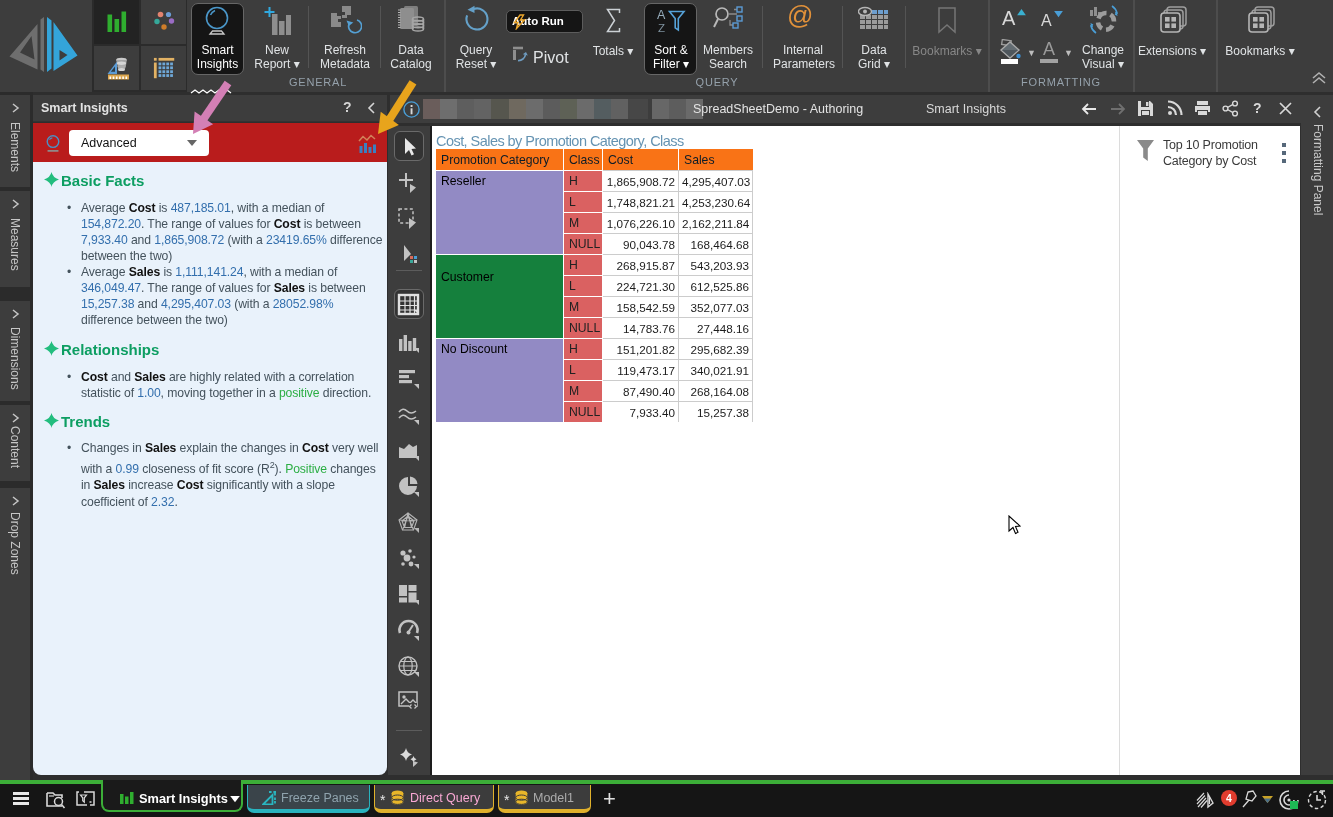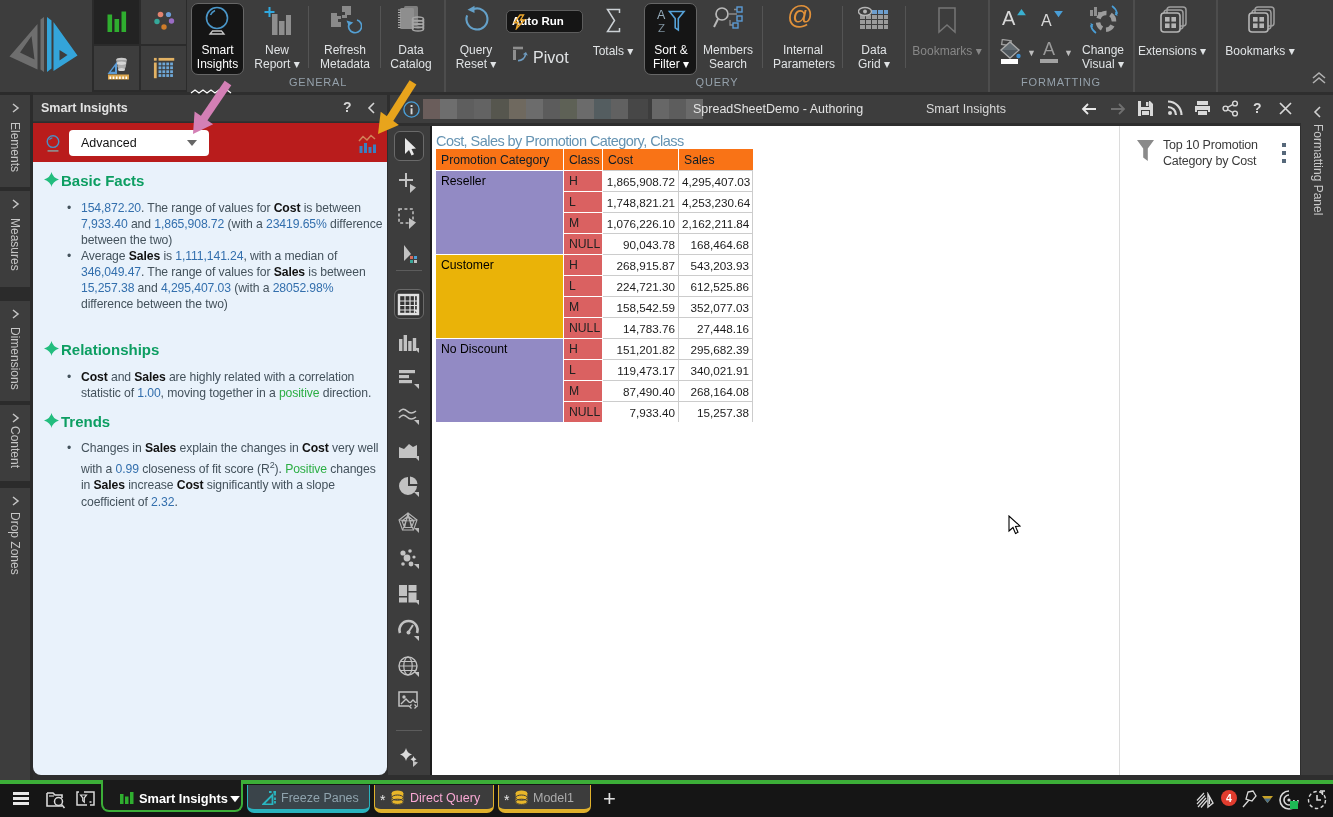--- a/index.html
+++ b/index.html
@@ -400,20 +400,21 @@
   </svg>
 </div>
 <div id="pcontent">
   <svg class="abs" style="left:11px;top:10px" width="15" height="15" viewBox="0 0 15 15">
         <path d="M7.5 0 Q8.6 5.4 15 7.5 Q8.6 9.6 7.5 15 Q6.4 9.6 0 7.5 Q6.4 5.4 7.5 0 Z" fill="#22bd7e"></path>
       </svg>
   <div class="sechead abs" style="left:28px;top:10px">Basic Facts</div>
   <div class="abs" style="left:30px;top:38px;width:330px;line-height:16px">
     <div style="position:relative;padding-left:18px">
       <div style="position:absolute;left:4px;top:0">•</div>
+      <div class="ln">Average <b class="k">Cost</b> is <span class="num">487,185.01</span>, with a median of</div>
       <div class="ln"><span class="num">154,872.20</span>. The range of values for <b class="k">Cost</b> is between</div>
       <div class="ln"><span class="num">7,933.40</span> and <span class="num">1,865,908.72</span> (with a <span class="num">23419.65%</span> difference</div>
       <div class="ln">between the two)</div>
     </div>
     <div style="position:relative;padding-left:18px">
       <div style="position:absolute;left:4px;top:0">•</div>
       <div class="ln">Average <b class="k">Sales</b> is <span class="num">1,111,141.24</span>, with a median of</div>
       <div class="ln"><span class="num">346,049.47</span>. The range of values for <b class="k">Sales</b> is between</div>
       <div class="ln"><span class="num">15,257.38</span> and <span class="num">4,295,407.03</span> (with a <span class="num">28052.98%</span></div>
       <div class="ln">difference between the two)</div>
@@ -648,21 +649,21 @@
             <td class="cls">M</td>
             <td class="nm">1,076,226.10</td>
             <td class="nm2">2,162,211.84</td>
           </tr>
     <tr>
             <td class="cls">NULL</td>
             <td class="nm">90,043.78</td>
             <td class="nm2">168,464.68</td>
           </tr>
     <tr>
-      <td rowspan="4" style="background:#eab308;vertical-align:top;padding-top:3px;border-right:1px solid #fff;border-top:1px solid #fff">Customer</td>
+      <td rowspan="4" style="background:#15803d;vertical-align:top;padding-top:15px;border-right:1px solid #fff;border-top:1px solid #fff">Customer</td>
       <td class="cls">H</td>
             <td class="nm">268,915.87</td>
             <td class="nm2">543,203.93</td>
     </tr>
     <tr>
             <td class="cls">L</td>
             <td class="nm">224,721.30</td>
             <td class="nm2">612,525.86</td>
           </tr>
     <tr>

